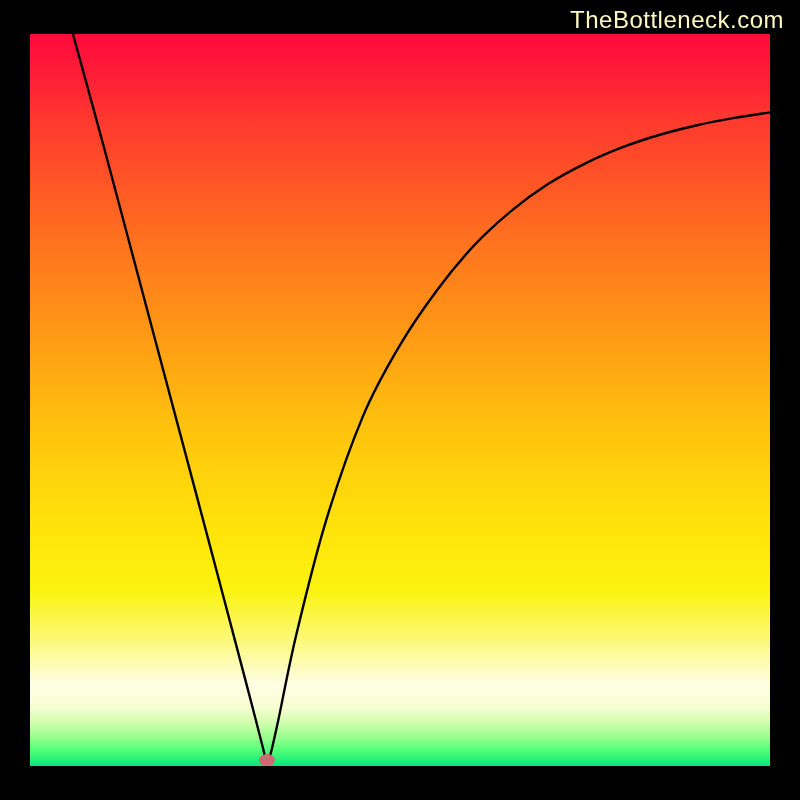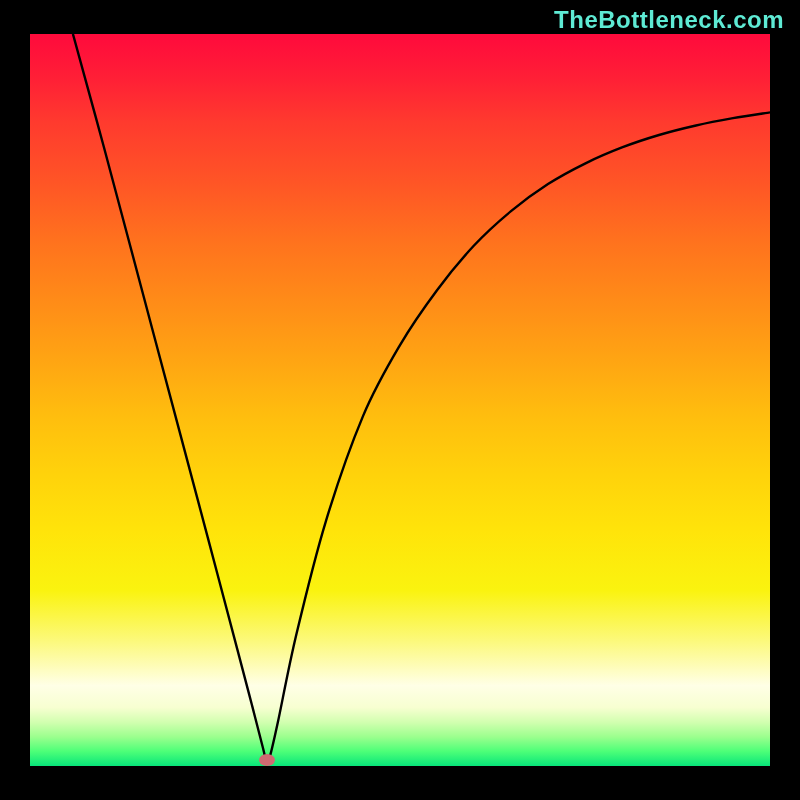--- a/index.html
+++ b/index.html
@@ -14,23 +14,23 @@
   .frame {
     position: relative;
     width: 800px;
     height: 800px;
     background: #000;
   }
   .watermark {
     position: absolute;
     top: 6px;
     right: 16px;
-    color: #5eead4;
+    color: #fef9c3;
     font-size: 24px;
-    font-weight: 700;
+    font-weight: 400;
     letter-spacing: 0.5px;
     font-family: Arial, Helvetica, sans-serif;
   }
   .plot-area {
     position: absolute;
     left: 30px;
     top: 34px;
     width: 740px;
     height: 732px;
     background: linear-gradient(

